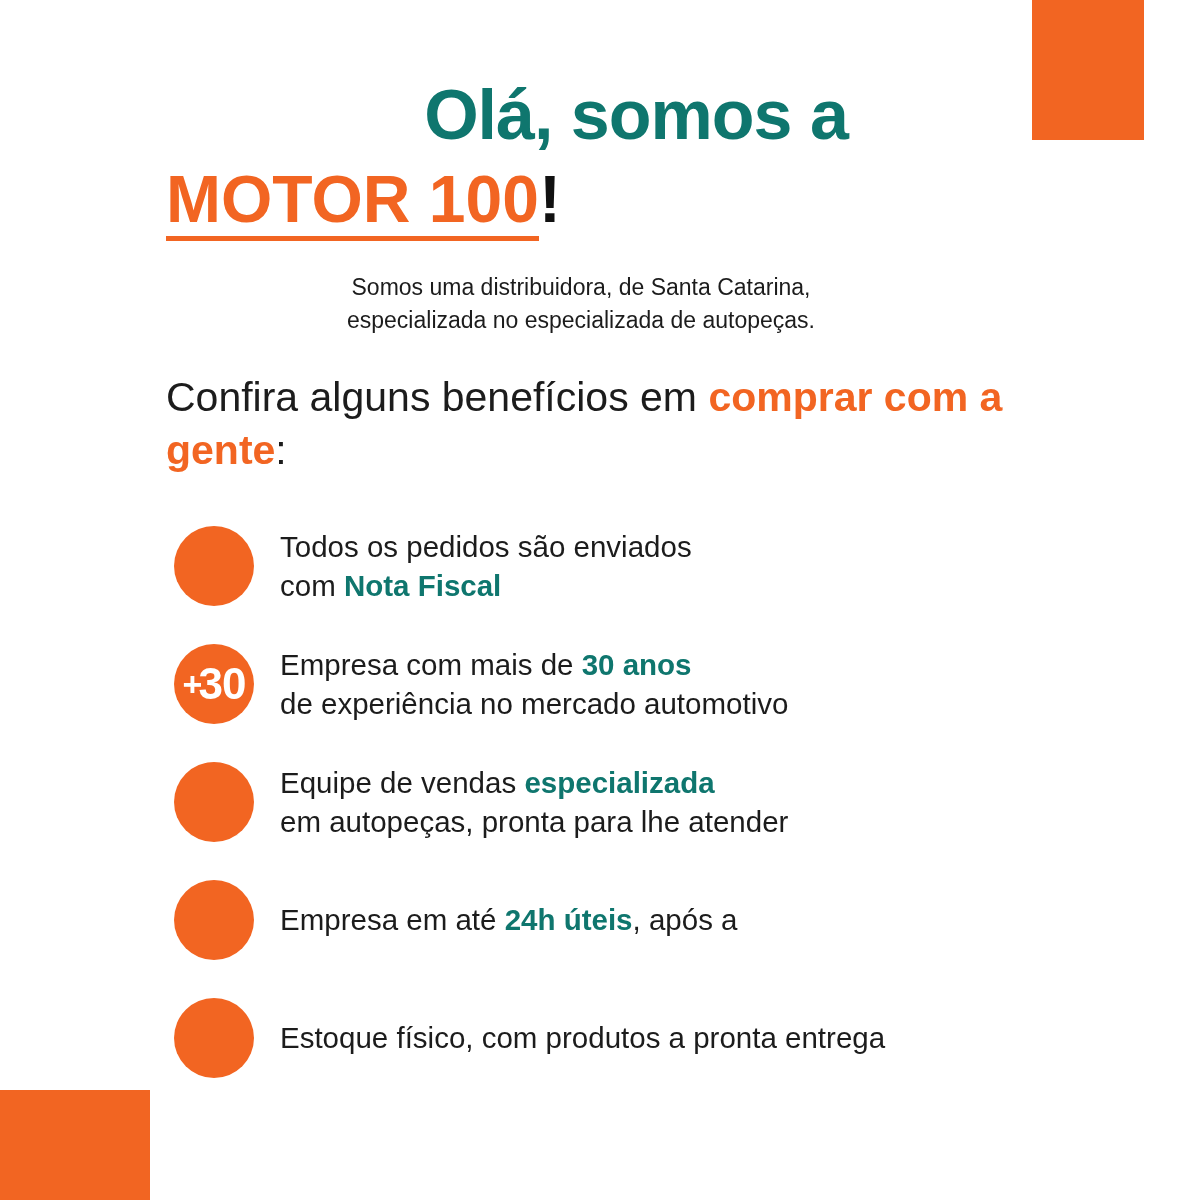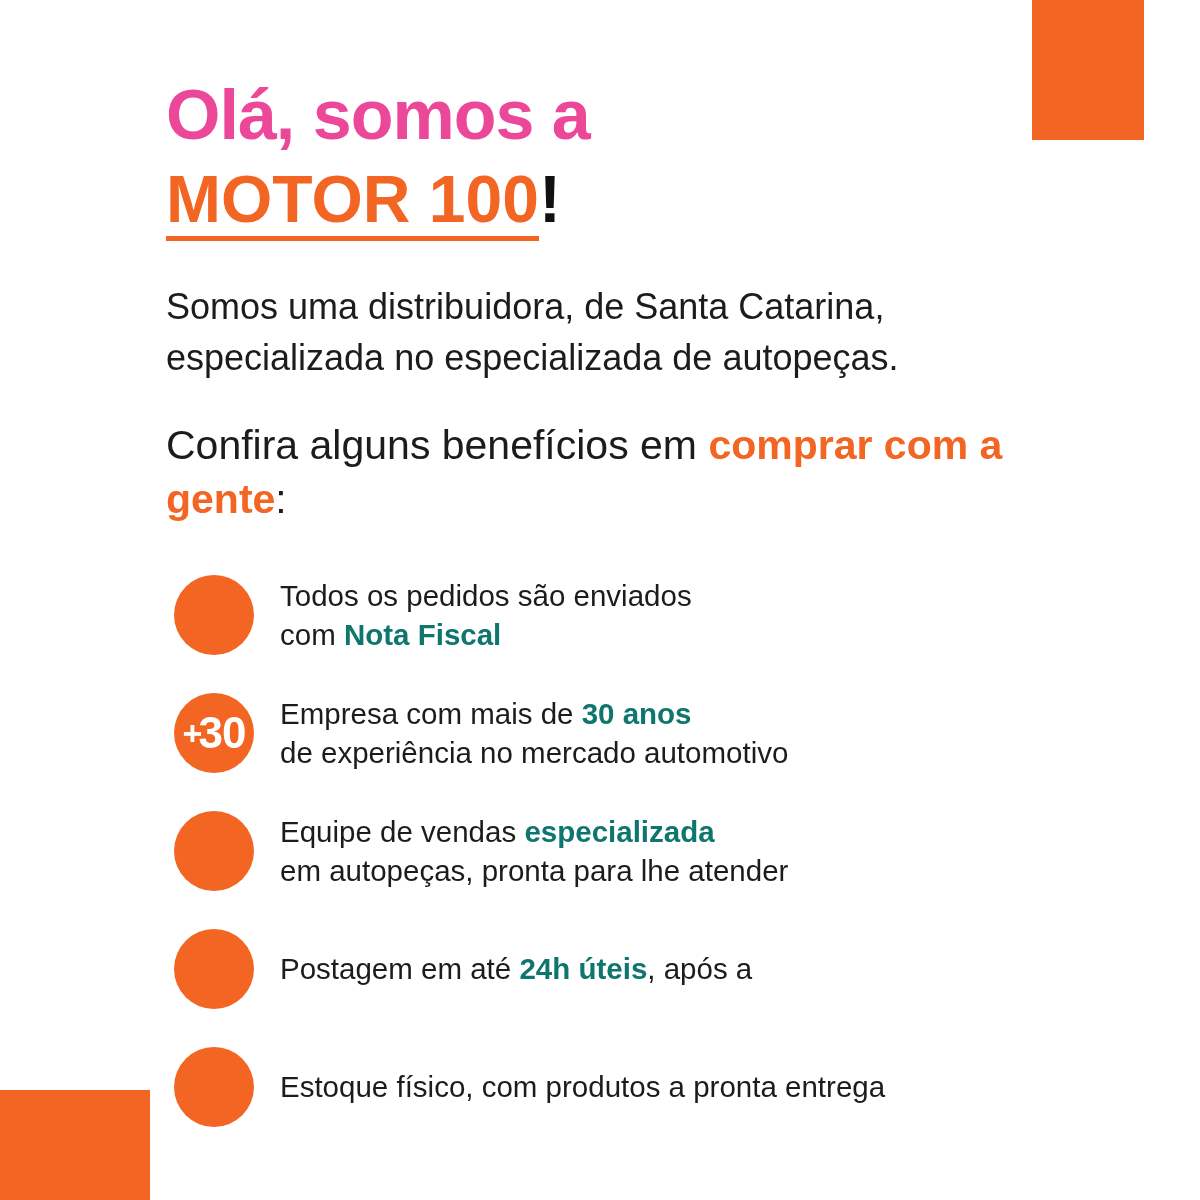--- a/index.html
+++ b/index.html
@@ -37,45 +37,47 @@
   .content {
     position: absolute;
     left: 166px;
     top: 80px;
     width: 940px;
   }
 
   .headline-1 {
     font-size: 70px;
     font-weight: bold;
-    color: #ec4899;
+    color: #0f766e;
     letter-spacing: -1px;
     line-height: 1.0;
     margin: 0;
+    text-align: center;
   }
   .headline-2 {
     font-size: 66px;
     font-weight: bold;
     color: #111111;
     letter-spacing: 0px;
     line-height: 1.08;
     margin: 14px 0 0 0;
     white-space: nowrap;
   }
   .headline-2 .brand {
     color: #f26522;
     border-bottom: 5px solid #f26522;
   }
 
   .intro {
-    margin-top: 46px;
-    font-size: 36px;
+    margin-top: 36px;
+    font-size: 23px;
     color: #1c1c1c;
     line-height: 1.42;
     max-width: 830px;
+    text-align: center;
   }
 
   .benefits-lead {
     margin-top: 34px;
     font-size: 41px;
     color: #1c1c1c;
     line-height: 1.3;
   }
   .benefits-lead .accent {
     color: #f26522;
@@ -234,21 +236,21 @@
             <rect x="24" y="60" width="22" height="3" fill="#f26522"></rect>
             <rect x="24" y="67" width="22" height="3" fill="#f26522"></rect>
             <circle cx="60" cy="36" r="18" fill="#ffffff"></circle>
             <circle cx="60" cy="36" r="14" fill="#f7f7f7" stroke="#cccccc" stroke-width="2"></circle>
             <rect x="55" y="14" width="10" height="5" rx="2" fill="#ffffff"></rect>
             <path d="M60 27 v9 h8" stroke="#555555" stroke-width="3" fill="none" stroke-linecap="round"></path>
           </g>
         </svg>
       </div>
       <div class="benefit-text">
-        <span>Postagem em até </span><span class="accent">24h úteis</span><span>, após a</span><br>
+        <span>Empresa em até </span><span class="accent">24h úteis</span><span>, após a</span><br>
       </div>
     </div>
 
     <div class="benefit">
       <div class="benefit-icon">
         <div class="circle"></div>
         <svg width="96" height="96" viewBox="0 0 96 96">
           <g>
             <rect x="26" y="20" width="44" height="58" rx="3" fill="#ffffff"></rect>
             <rect x="38" y="14" width="20" height="10" rx="2" fill="#3a3a3a"></rect>

